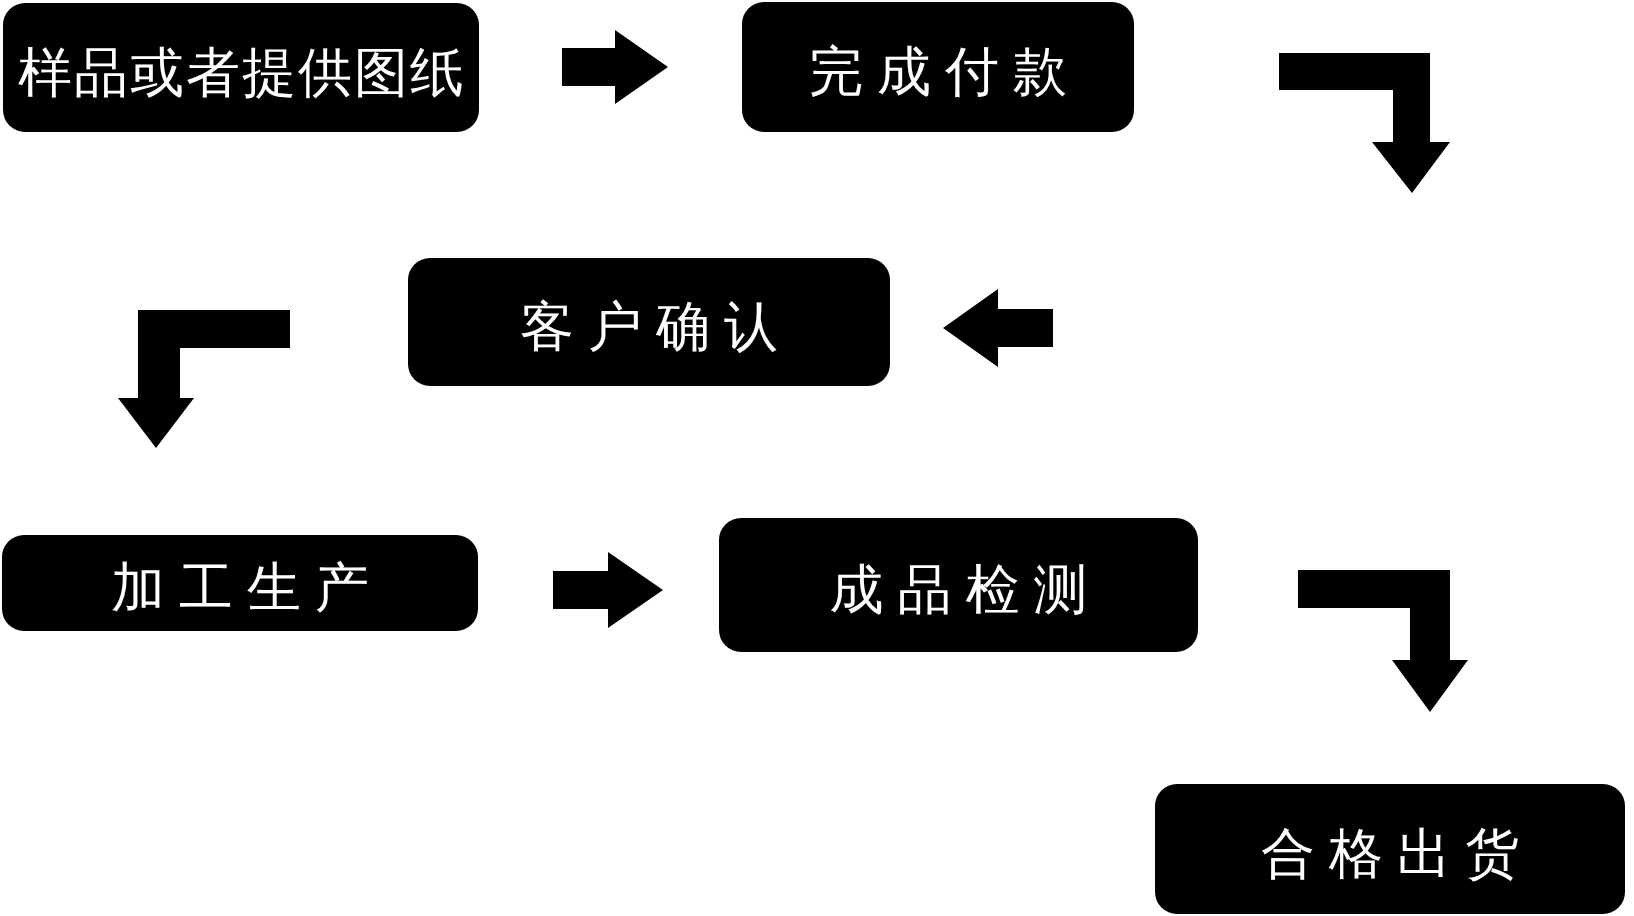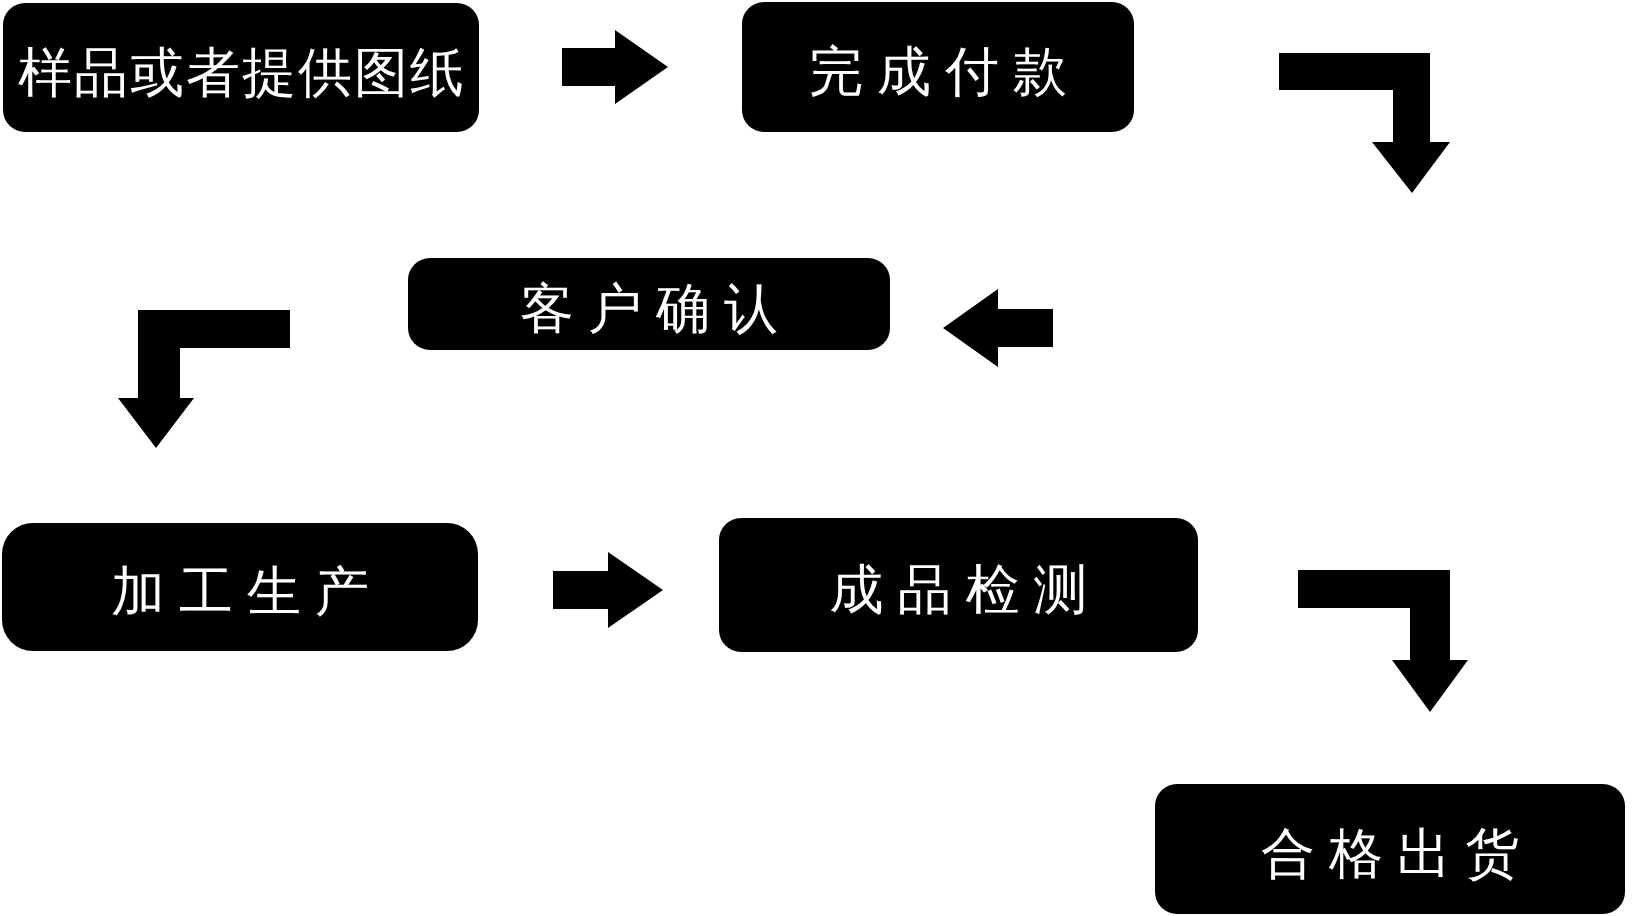--- a/index.html
+++ b/index.html
@@ -35,23 +35,23 @@
   .node.spread { letter-spacing: 14px; text-indent: 14px; }
   .node.tight  { letter-spacing: 2px;  text-indent: 2px;  }
 
   .arrow { position: absolute; }
   .arrow svg { display: block; width: 100%; height: 100%; }
   .arrow polygon { fill: #000000; }
 
   
   #node-sample     { left: 3px;    top: 3px;   width: 476px; height: 129px; }
   #node-payment    { left: 742px;  top: 2px;   width: 392px; height: 130px; }
-  #node-confirm    { left: 408px;  top: 258px; width: 482px; height: 92px; }
+  #node-confirm    { left: 408px;  top: 258px; width: 482px; height: 128px; }
   #node-drawing    { left: 1105px; top: 254px; width: 485px; height: 128px; }
-  #node-production { left: 2px;    top: 523px; width: 476px; height: 128px; border-radius: 31px; }
+  #node-production { left: 2px;    top: 535px; width: 476px; height: 96px; }
   #node-inspection { left: 719px;  top: 518px; width: 479px; height: 134px; }
   #node-shipment   { left: 1155px; top: 784px; width: 470px; height: 130px; }
 
   
   #arrow-1 { left: 562px;  top: 27px;  width: 106px; height: 80px;  }
   #arrow-2 { left: 1279px; top: 53px;  width: 171px; height: 140px; }
   #arrow-3 { left: 943px;  top: 288px; width: 110px; height: 80px;  }
   #arrow-4 { left: 118px;  top: 310px; width: 172px; height: 138px; }
   #arrow-5 { left: 553px;  top: 551px; width: 110px; height: 78px;  }
   #arrow-6 { left: 1298px; top: 570px; width: 170px; height: 142px; }

